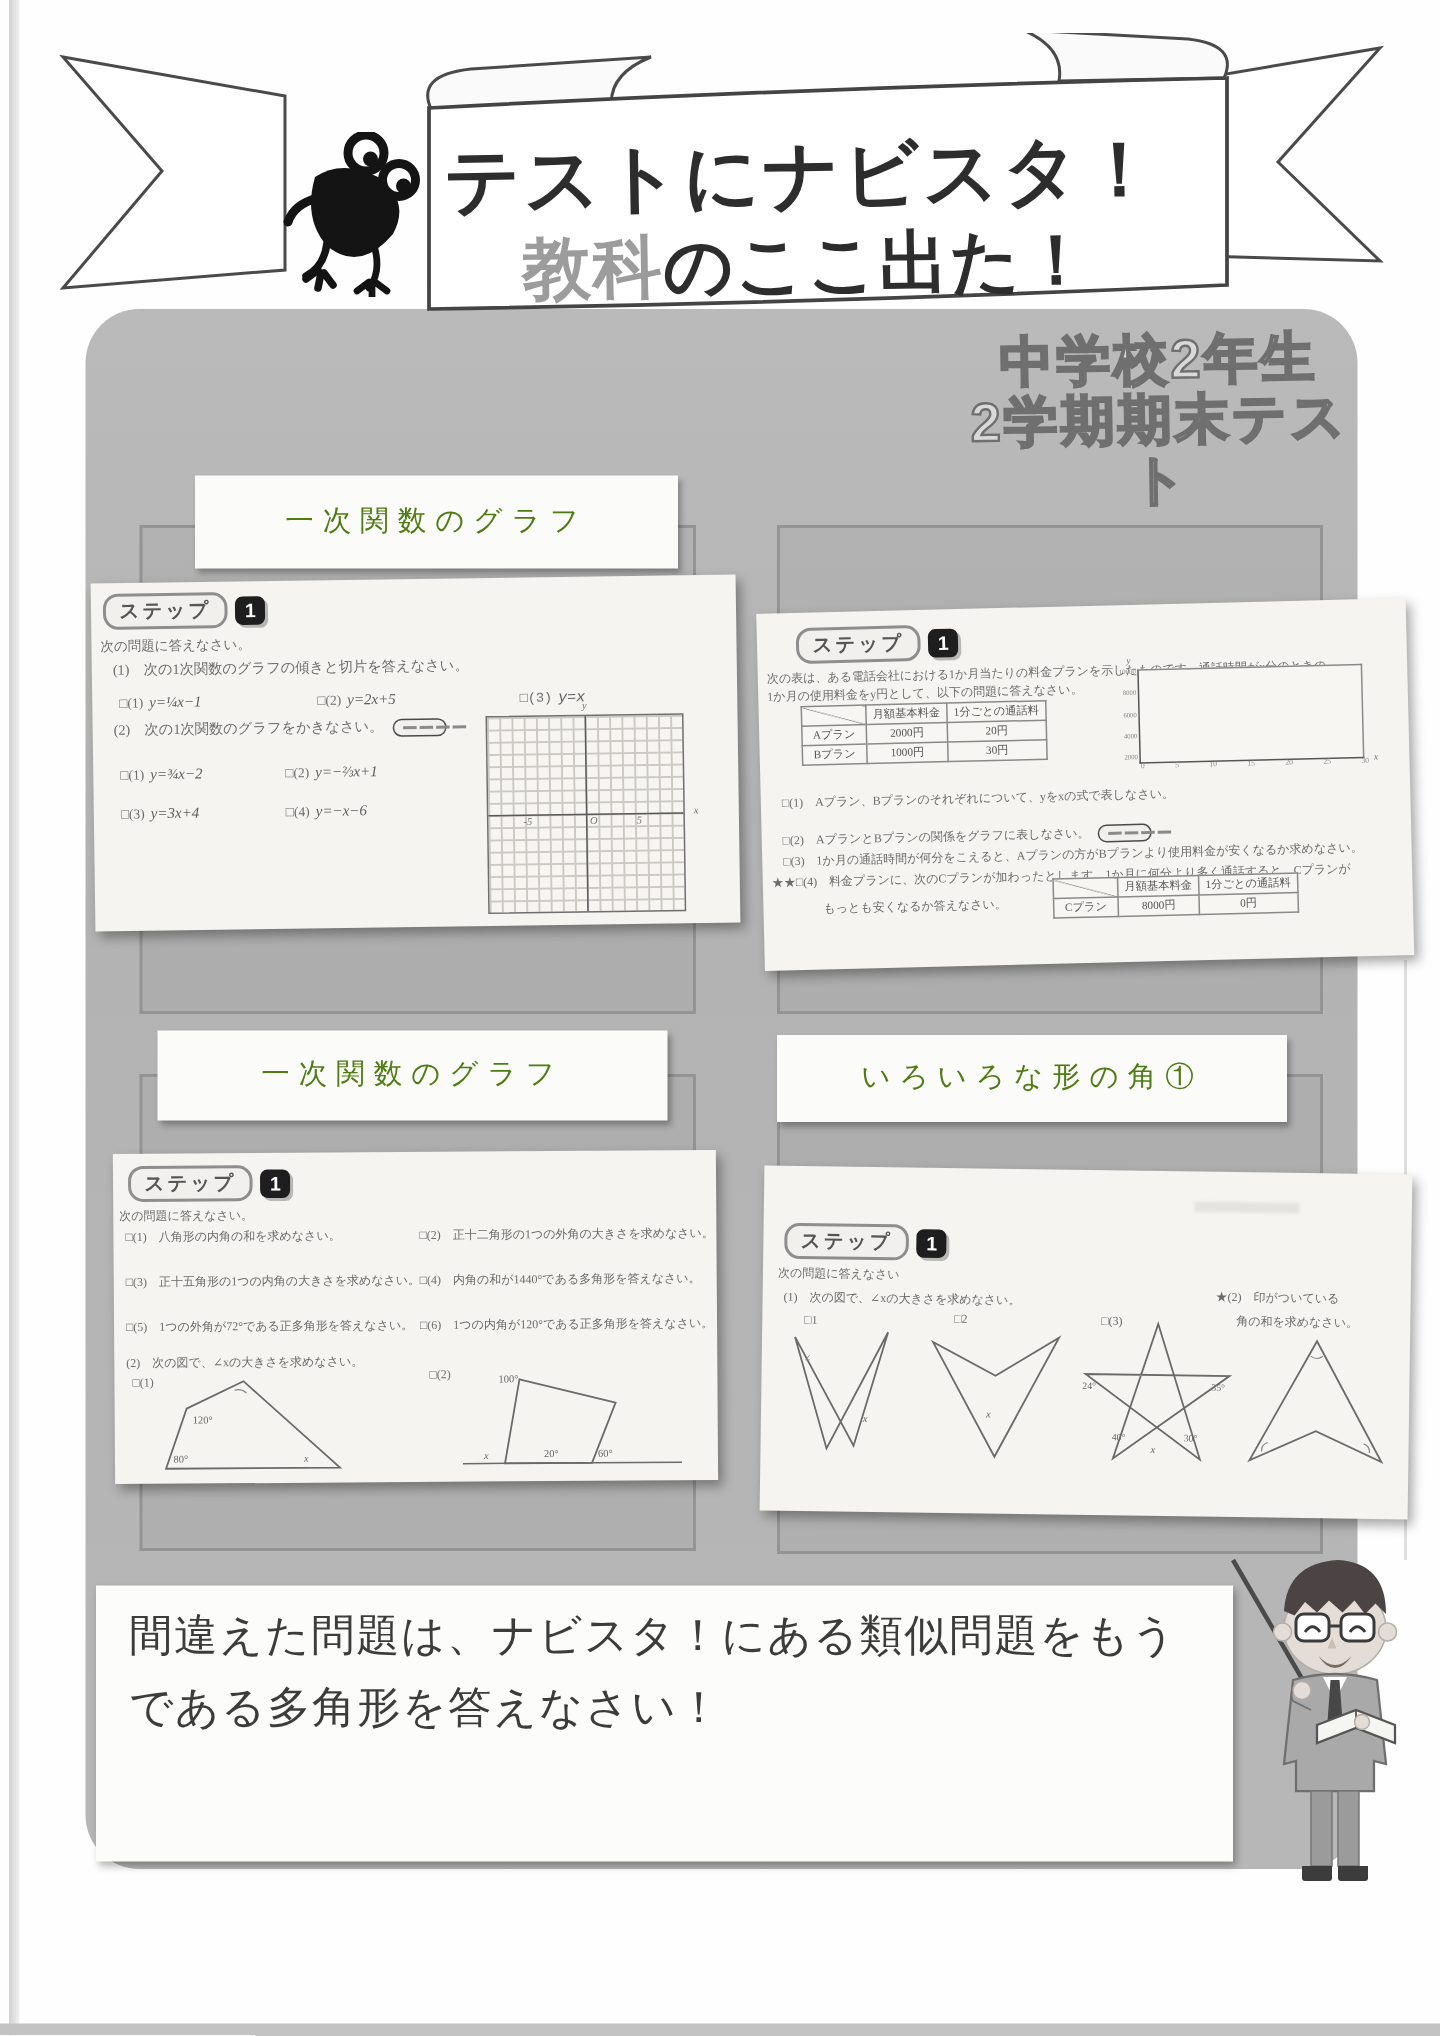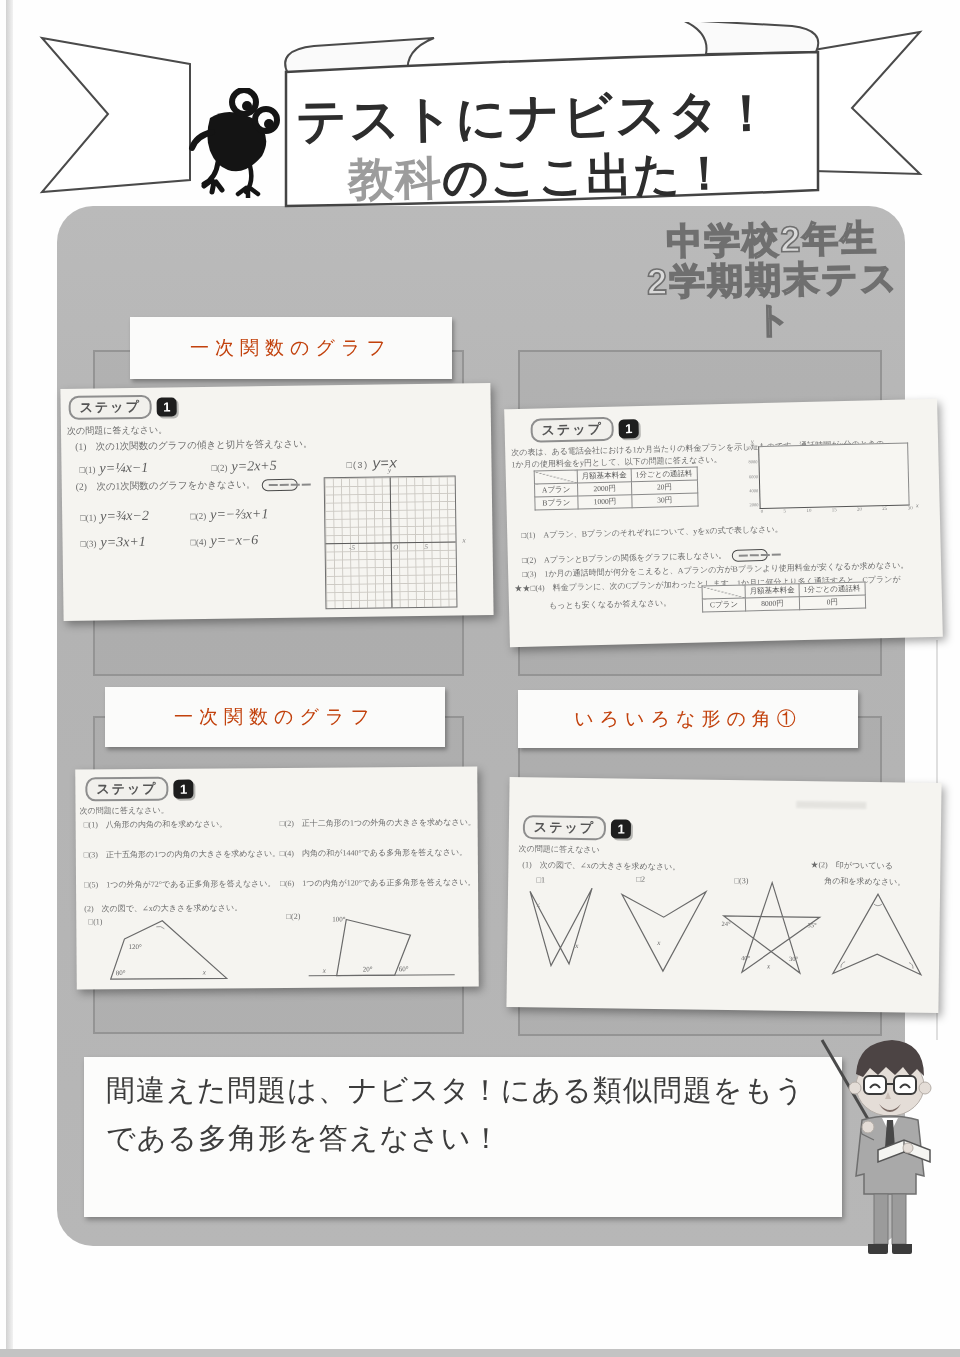--- a/index.html
+++ b/index.html
@@ -24,39 +24,39 @@
   .title2 .em{color:#9c9c9c;}
 
   .grade{left:628px;top:220px;width:290px;text-align:center;transform:rotate(-1deg);
          font-weight:700;color:#d9d9d9;-webkit-text-stroke:1.6px #6f6f6f;letter-spacing:2px;}
   .grade .g1{font-size:36px;line-height:40px;}
   .grade .g2{font-size:36px;line-height:40px;}
 
   
   .frame{border:2px solid #949494;background:rgba(0,0,0,0.03);}
   .slabel{background:#fbfbfa;box-shadow:2px 3px 4px rgba(0,0,0,0.3);text-align:center;
-          font-family:"Liberation Serif","DejaVu Serif",serif;color:#c2410c;letter-spacing:6px;}
+          font-family:"Liberation Serif","DejaVu Serif",serif;color:#4d7c0f;letter-spacing:6px;}
 
   
   .paper{background:#f5f4f0;box-shadow:3px 4px 8px rgba(0,0,0,0.35);
          font-family:"Liberation Serif","DejaVu Serif",serif;color:#6b6b6b;}
   .paper .abs{position:absolute;}
 
   .step{display:flex;align-items:center;gap:5px;}
   .step-pill{border:2px solid #8e8e8e;border-radius:10px;padding:1px 9px;font-weight:700;color:#555;
              font-size:13px;letter-spacing:2px;background:#f1f0ec;font-family:"Liberation Sans",sans-serif;}
   .step-num{width:20px;height:19px;background:#1e1e1e;color:#fff;border-radius:5px;text-align:center;
             font-size:13px;font-weight:700;line-height:19px;box-shadow:2px 2px 0 rgba(0,0,0,0.25);
             font-family:"Liberation Sans",sans-serif;}
 
   .t8{font-size:8px;white-space:nowrap;}
   .t9{font-size:9px;white-space:nowrap;}
   .t95{font-size:9.5px;white-space:nowrap;}
   .ino{font-size:9px;margin-right:4px;}
-  .eq{font-size:14px;font-style:italic;color:#5e5e5e;}
+  .eq{font-size:10px;font-style:italic;color:#5e5e5e;}
 
   .refbadge{display:inline-block;vertical-align:middle;border:1.5px solid #4a4a4a;border-radius:9px;
             padding:2.5px 5px;line-height:0;margin-left:6px;background:#f1f0ec;width:24px;}
   .refbadge i{display:inline-block;width:9px;height:2.5px;background:#8a8a8a;margin:1px;}
 
   
   .graph1{left:262px;top:92px;width:130px;height:130px;border:1px solid #6f6f6f;background-color:#f6f5f1;
           background-image:linear-gradient(#ccc9c3 1px,transparent 1px),linear-gradient(90deg,#ccc9c3 1px,transparent 1px);
           background-size:8.15px 8.15px;}
   .graph1 .ax-h{position:absolute;left:0;right:0;top:50%;height:1px;background:#5a5a5a;}
@@ -73,21 +73,21 @@
   .g2lab{position:absolute;font-size:6px;color:#777;font-style:italic;}
 
   table.mini{border-collapse:collapse;font-size:7.5px;color:#555;background:#f7f6f2;}
   table.mini td,table.mini th{border:1px solid #8a8a8a;padding:1px 4px;text-align:center;font-weight:normal;white-space:nowrap;}
   td.diag{background:linear-gradient(to top right,transparent calc(50% - 0.5px),#8a8a8a,transparent calc(50% + 0.5px));
           min-width:34px;}
 
   svg text{font-family:"Liberation Serif","DejaVu Serif",serif;}
 
   
-  .footer{left:84px;top:1057px;width:758px;height:160px;background:#fcfcfb;box-shadow:2px 3px 5px rgba(0,0,0,0.3);}
+  .footer{left:64px;top:1057px;width:758px;height:184px;background:#fcfcfb;box-shadow:2px 3px 5px rgba(0,0,0,0.3);}
   .footer div{position:absolute;left:22px;font-size:29px;color:#3c3c3c;letter-spacing:1px;white-space:nowrap;
               font-weight:400;}
 
   .faintmark{background:rgba(0,0,0,0.07);filter:blur(1px);}
 </style>
 </head>
 <body>
 
 <div class="page">
 
@@ -152,21 +152,21 @@
 
     <div class="abs t95" style="left:14px;top:92px;">
       <span>(2)　次の1次関数のグラフをかきなさい。</span><span class="refbadge"><i></i><i></i><i></i><i></i></span>
     </div>
 
     <div class="abs" style="left:18px;top:118px;">
       <span class="ino">□(1)</span><span class="eq">y=¾x−2</span></div>
     <div class="abs" style="left:128px;top:118px;">
       <span class="ino">□(2)</span><span class="eq">y=−⅔x+1</span></div>
     <div class="abs" style="left:18px;top:144px;">
-      <span class="ino">□(3)</span><span class="eq">y=3x+1</span></div>
+      <span class="ino">□(3)</span><span class="eq">y=3x+4</span></div>
     <div class="abs" style="left:128px;top:144px;">
       <span class="ino">□(4)</span><span class="eq">y=−x−6</span></div>
 
     <div class="abs graph1">
       <div class="ax-h"></div>
         <div class="ax-v"></div>
       <span class="gl" style="left:50%;top:-11px;transform:translateX(-50%);">y</span>
       <span class="gl" style="right:-10px;top:46%;">x</span>
       <span class="gl" style="left:52%;top:51%;">O</span>
       <span class="gl" style="left:76%;top:51%;">5</span>

